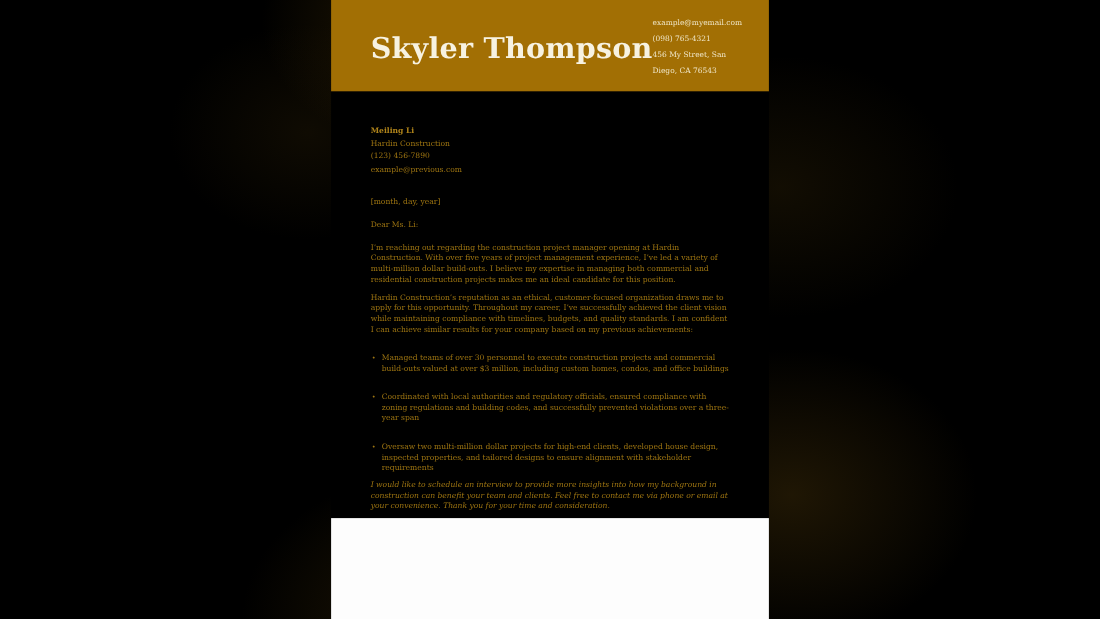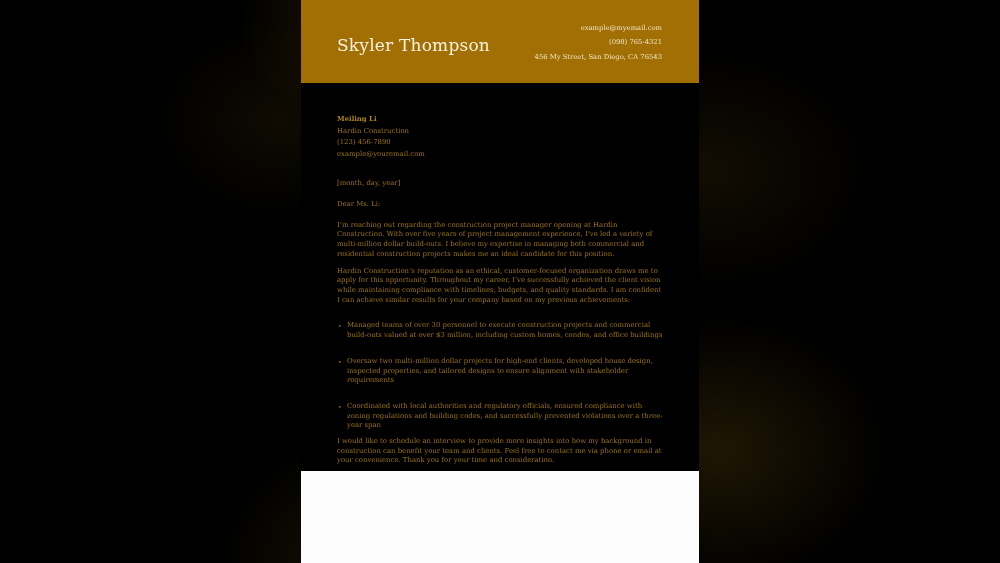--- a/index.html
+++ b/index.html
@@ -41,29 +41,28 @@
     position: absolute;
     left: 0; top: 0;
     width: 398px; height: 83px;
     background: var(--header-gold);
     display: flex;
     align-items: center;
     justify-content: space-between;
     padding: 0 37px 0 36px;
   }
   .sender-name {
-    font-size: 17px;
-    font-weight: normal;
+    font-size: 26px;
+    font-weight: bold;
     color: var(--name-cream);
     letter-spacing: 0.2px;
     white-space: nowrap;
     margin-top: 6px;
   }
   .header-contact {
-    text-align: right;
     color: var(--contact-cream);
     font-size: 6.8px;
     line-height: 14.4px;
     margin-top: 2px;
   }
   
   .letter-body {
     position: absolute;
     left: 0; top: 83px;
     width: 398px; height: 388px;
@@ -88,21 +87,21 @@
     padding-left: 10px;
     margin-top: 16px;
   }
   ul.bullet-list li::before {
     content: "•";
     position: absolute;
     left: 1px; top: 0;
     font-size: 6px;
     color: var(--body-gold);
   }
-  .closing-para { margin-top: 6px; }
+  .closing-para { margin-top: 6px; font-style: italic; }
   .signoff { margin-top: 7px; }
   
   .page-bottom {
     position: absolute;
     left: 0; top: 471px;
     width: 398px; height: 92px;
     background: var(--page-white);
   }
 </style>
 </head>
@@ -120,35 +119,35 @@
       <div>456 My Street, San Diego, CA 76543</div>
     </div>
   </div>
 
   <div class="letter-body">
 
     <div class="recipient-block">
       <div class="recipient-name">Meiling Li</div>
       <div>Hardin Construction</div>
       <div>(123) 456-7890</div>
-      <div>example@youremail.com</div>
+      <div>example@previous.com</div>
     </div>
 
     <div class="date-placeholder">[month, day, year]</div>
 
     <div class="salutation">Dear Ms. Li:</div>
 
     <div class="para">I’m reaching out regarding the construction project manager opening at Hardin Construction. With over five years of project management experience, I’ve led a variety of multi-million dollar build-outs. I believe my expertise in managing both commercial and residential construction projects makes me an ideal candidate for this position.</div>
 
     <div class="para">Hardin Construction’s reputation as an ethical, customer-focused organization draws me to apply for this opportunity. Throughout my career, I’ve successfully achieved the client vision while maintaining compliance with timelines, budgets, and quality standards. I am confident I can achieve similar results for your company based on my previous achievements:</div>
 
     <ul class="bullet-list">
       <li>Managed teams of over 30 personnel to execute construction projects and commercial build-outs valued at over $3 million, including custom homes, condos, and office buildings</li>
+      <li>Coordinated with local authorities and regulatory officials, ensured compliance with zoning regulations and building codes, and successfully prevented violations over a three-year span</li>
       <li>Oversaw two multi-million dollar projects for high-end clients, developed house design, inspected properties, and tailored designs to ensure alignment with stakeholder requirements</li>
-      <li>Coordinated with local authorities and regulatory officials, ensured compliance with zoning regulations and building codes, and successfully prevented violations over a three-year span</li>
     </ul>
 
     <div class="para closing-para">I would like to schedule an interview to provide more insights into how my background in construction can benefit your team and clients. Feel free to contact me via phone or email at your convenience. Thank you for your time and consideration.</div>
 
     <div class="signoff">Sincerely,</div>
 
   </div>
 
   <div class="page-bottom"></div>
 

